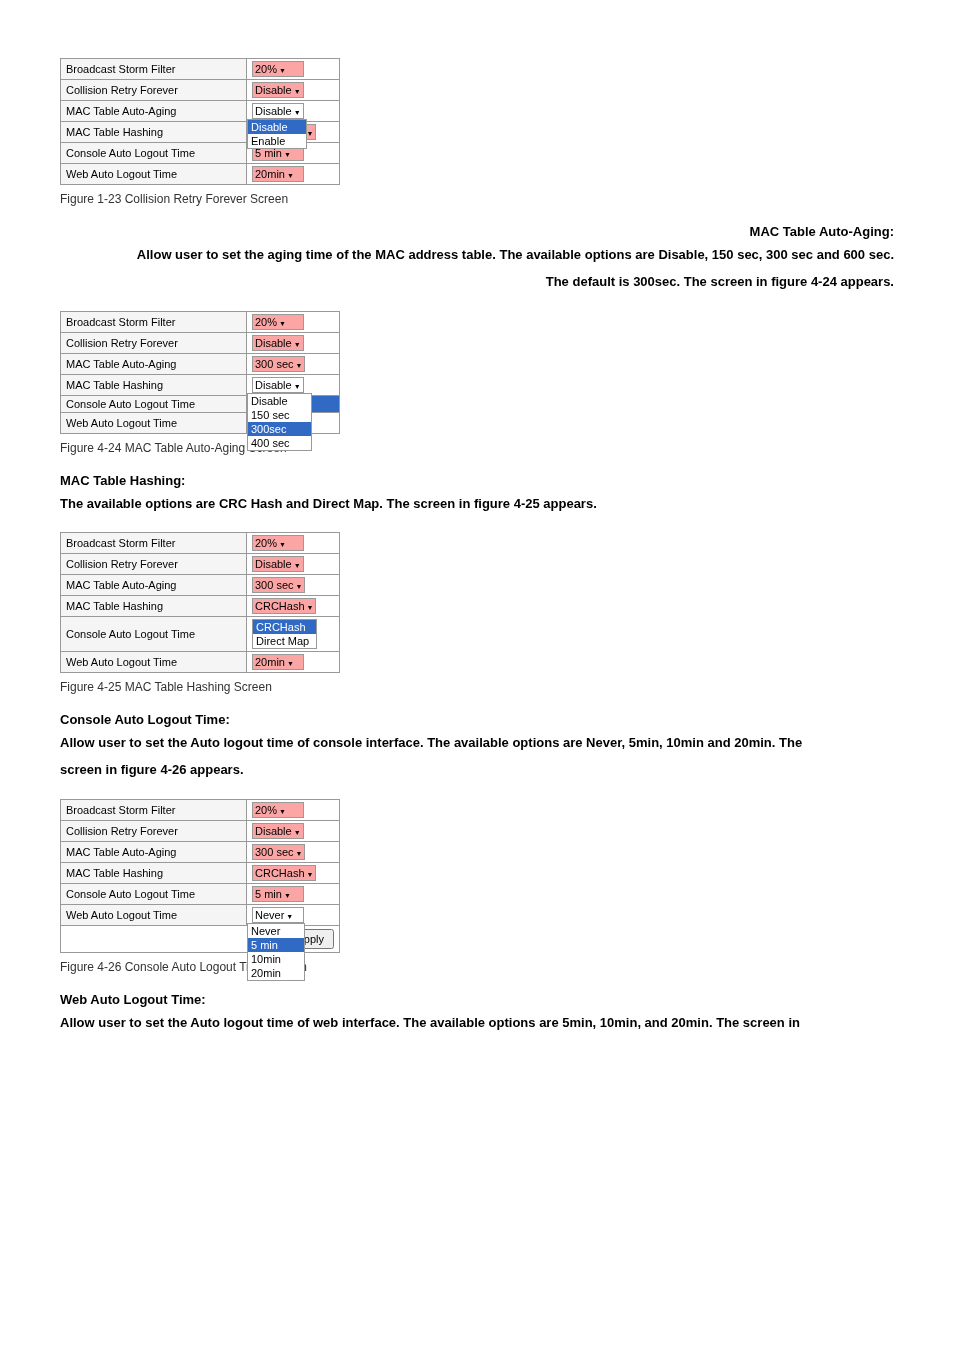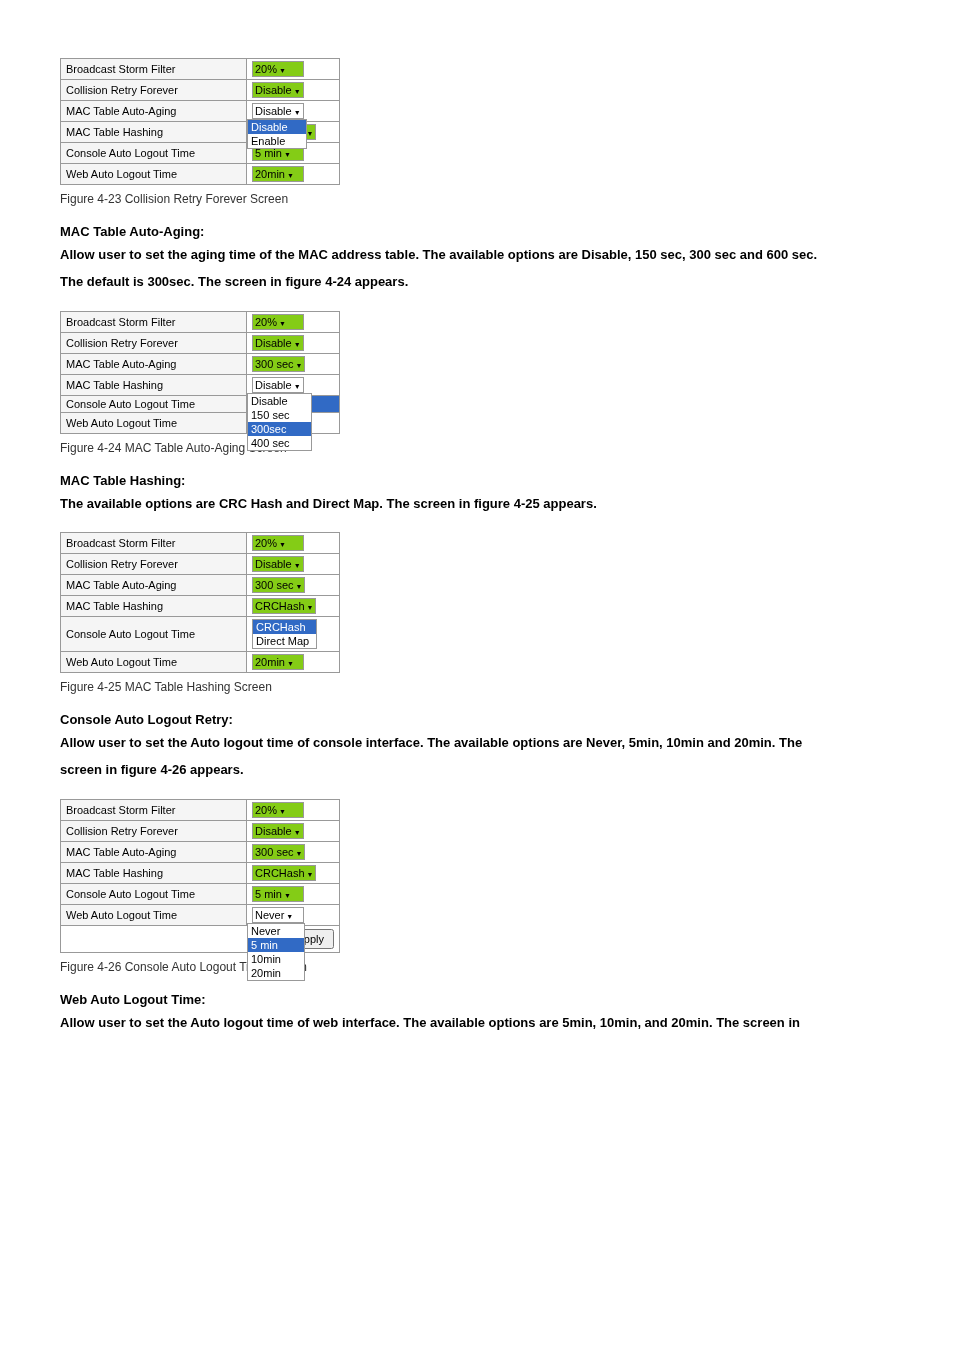--- a/index.html
+++ b/index.html
@@ -57,21 +57,21 @@
       font-size: 13px;
       line-height: 1.6;
       margin-bottom: 6px;
       font-weight: bold;
     }
 
     
     .dropdown {
       display: inline-block;
       border: 1px solid #999;
-      background: #84cc16;
+      background: #fca5a5;
       padding: 1px 2px;
       font-size: 11px;
       min-width: 52px;
       position: relative;
     }
     .dropdown::after {
       content: "▼";
       font-size: 7px;
       margin-left: 2px;
     }
@@ -139,24 +139,24 @@
     <tr>
       <td>Console Auto Logout Time</td>
       <td><span class="dropdown">5 min</span></td>
     </tr>
     <tr>
       <td>Web Auto Logout Time</td>
       <td><span class="dropdown">20min</span></td>
     </tr>
   </tbody>
     </table>
-  <div class="figure-caption">Figure 4-23 Collision Retry Forever Screen</div>
-</div>
-
-<div style="margin-top: 16px;">
+  <div class="figure-caption">Figure 1-23 Collision Retry Forever Screen</div>
+</div>
+
+<div style="margin-top: 16px; text-align: right;">
   <p class="section-heading">MAC Table Auto-Aging:</p>
   <p class="section-body">Allow user to set the aging time of the MAC address table. The available options are Disable, 150 sec, 300 sec and 600 sec.</p>
   <p class="section-body">The default is 300sec. The screen in figure 4-24 appears.</p>
 </div>
 
 <div class="figure-container">
   <table class="settings-table">
     <tbody>
         <tr>
       <td>Broadcast Storm Filter</td>
@@ -233,21 +233,21 @@
     <tr>
       <td>Web Auto Logout Time</td>
       <td><span class="dropdown">20min</span></td>
     </tr>
   </tbody>
     </table>
   <div class="figure-caption">Figure 4-25 MAC Table Hashing Screen</div>
 </div>
 
 <div style="margin-top: 16px;">
-  <p class="section-heading">Console Auto Logout Retry:</p>
+  <p class="section-heading">Console Auto Logout Time:</p>
   <p class="section-body">Allow user to set the Auto logout time of console interface. The available options are Never, 5min, 10min and 20min. The</p>
   <p class="section-body">screen in figure 4-26 appears.</p>
 </div>
 
 <div class="figure-container">
   <table class="settings-table">
     <tbody>
         <tr>
       <td>Broadcast Storm Filter</td>
       <td><span class="dropdown">20%</span></td>

